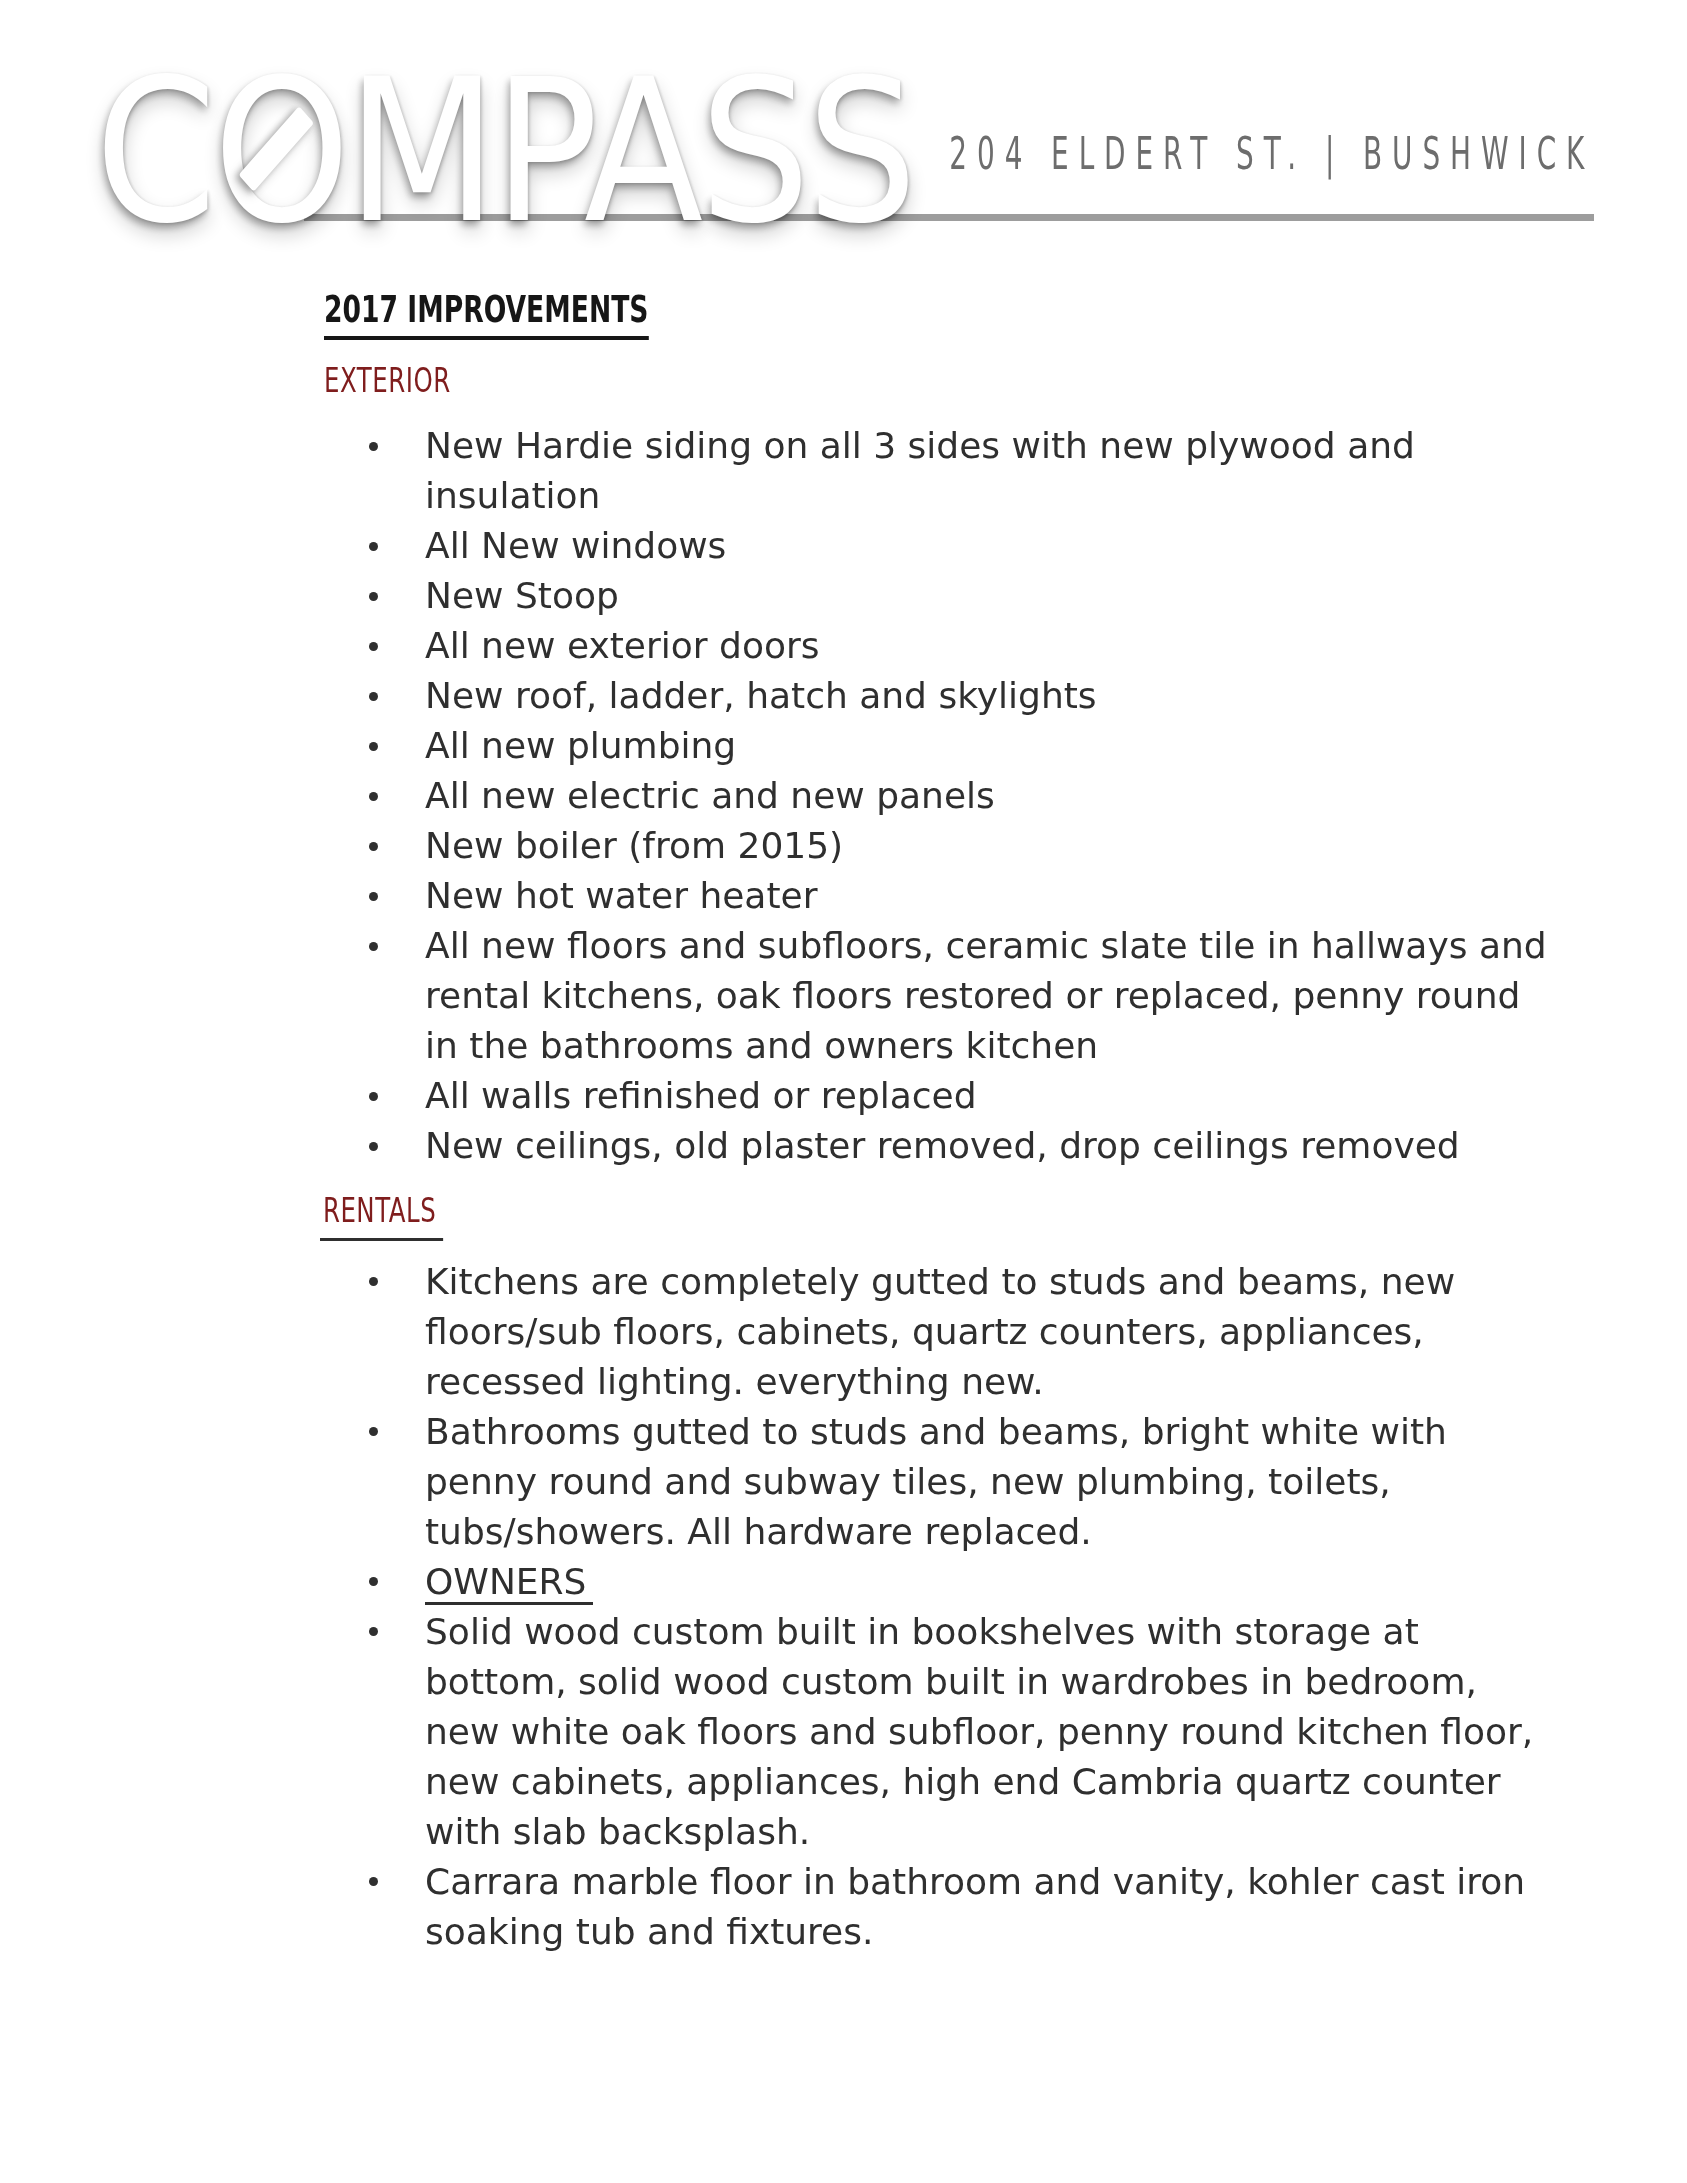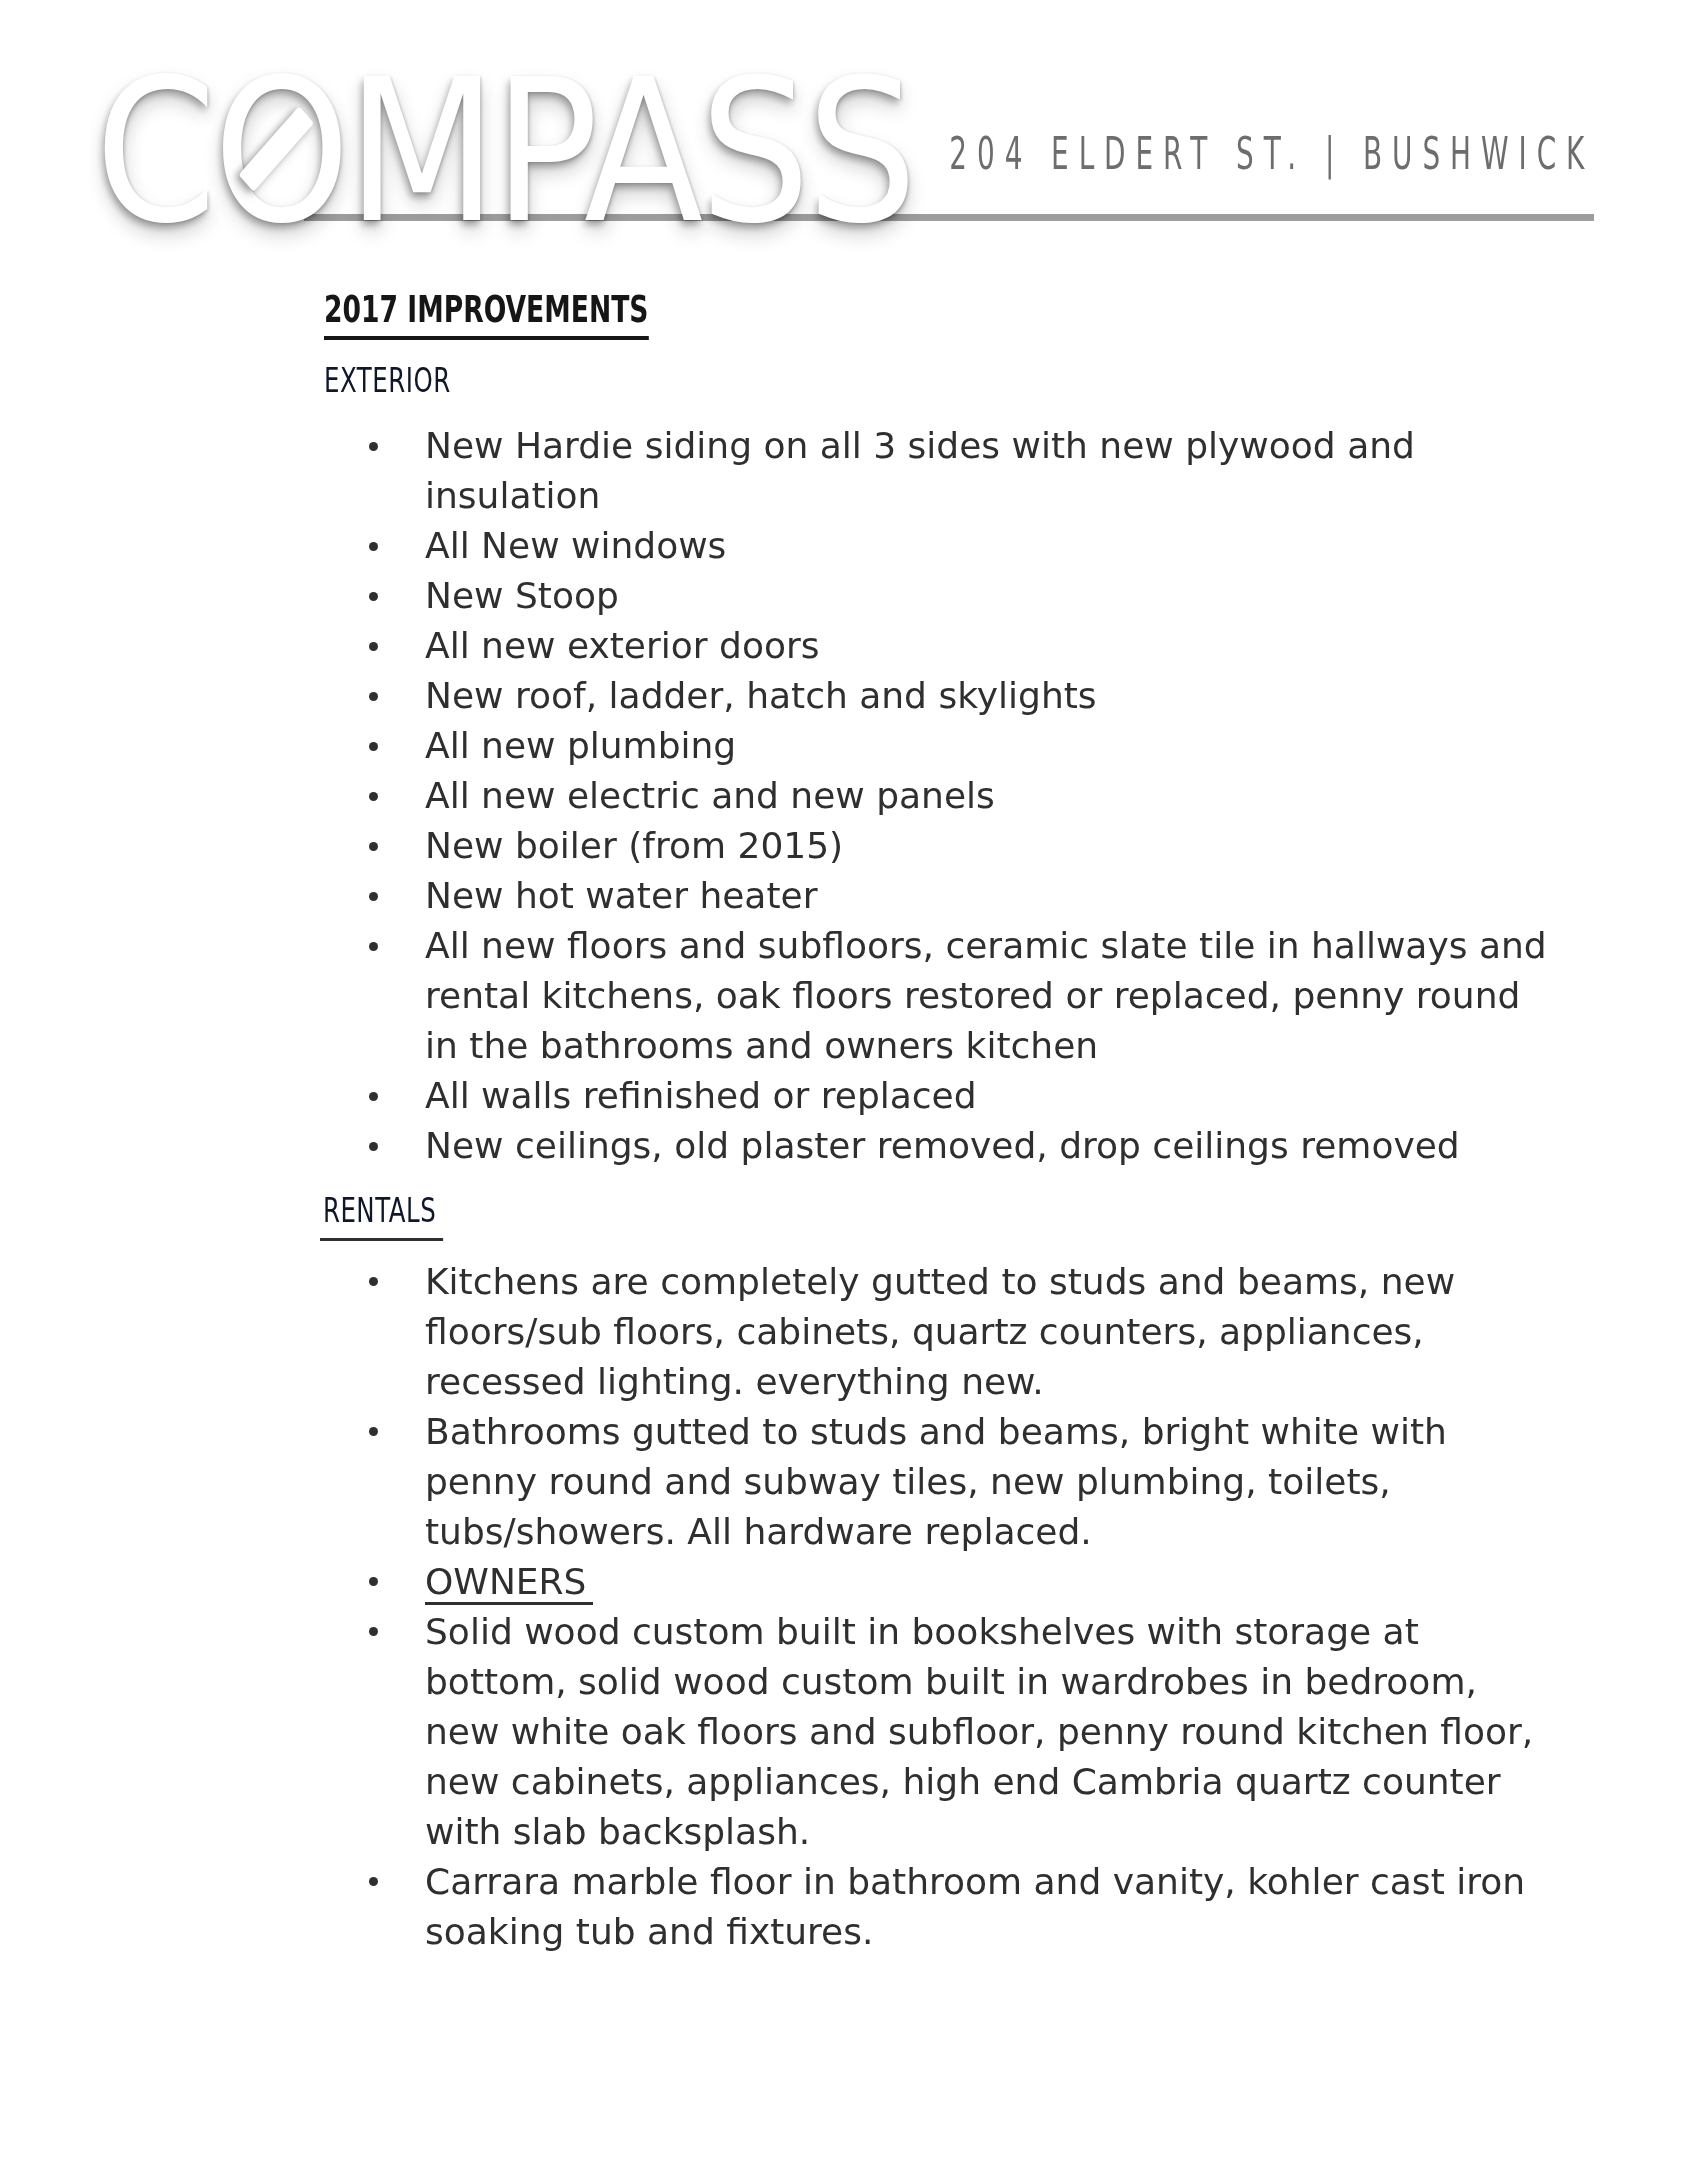--- a/index.html
+++ b/index.html
@@ -35,21 +35,21 @@
     transform:scaleX(0.62); transform-origin:100% 0;
   }
 
   
   .content { position:absolute; left:324px; top:284px; width:1274px; color:#2f2f2f; }
   h1.doc-title { margin:0 0 15px 0; font-size:38px; line-height:50px; font-weight:bold; color:#161616; }
   h1.doc-title .tspan {
     display:inline-block; transform:scaleX(0.70); transform-origin:0 50%;
     border-bottom:4px solid #161616; padding-bottom:2px;
   }
-  h2.sec { margin:14px 0 16px 0; font-size:34px; line-height:50px; font-weight:400; color:#0f172a; }
+  h2.sec { margin:14px 0 16px 0; font-size:34px; line-height:50px; font-weight:400; color:#7f1d1d; }
   h2.sec .hspan { display:inline-block; transform:scaleX(0.72); transform-origin:0 50%; letter-spacing:0.7px; }
   h2.sec .hspan.hd-u { border-bottom:3.3px solid #2f2f2f; padding:0 9.3px 2.6px 4px; margin-left:-4px; }
 
   ul.blist { margin:0; padding:0; list-style:none; }
   ul.blist li {
     position:relative; padding-left:101px; width:1125px;
     font-size:36px; line-height:50px; color:#2f2f2f;
   }
   ul.blist li::before {
     content:""; position:absolute; left:45px; top:20.5px;

